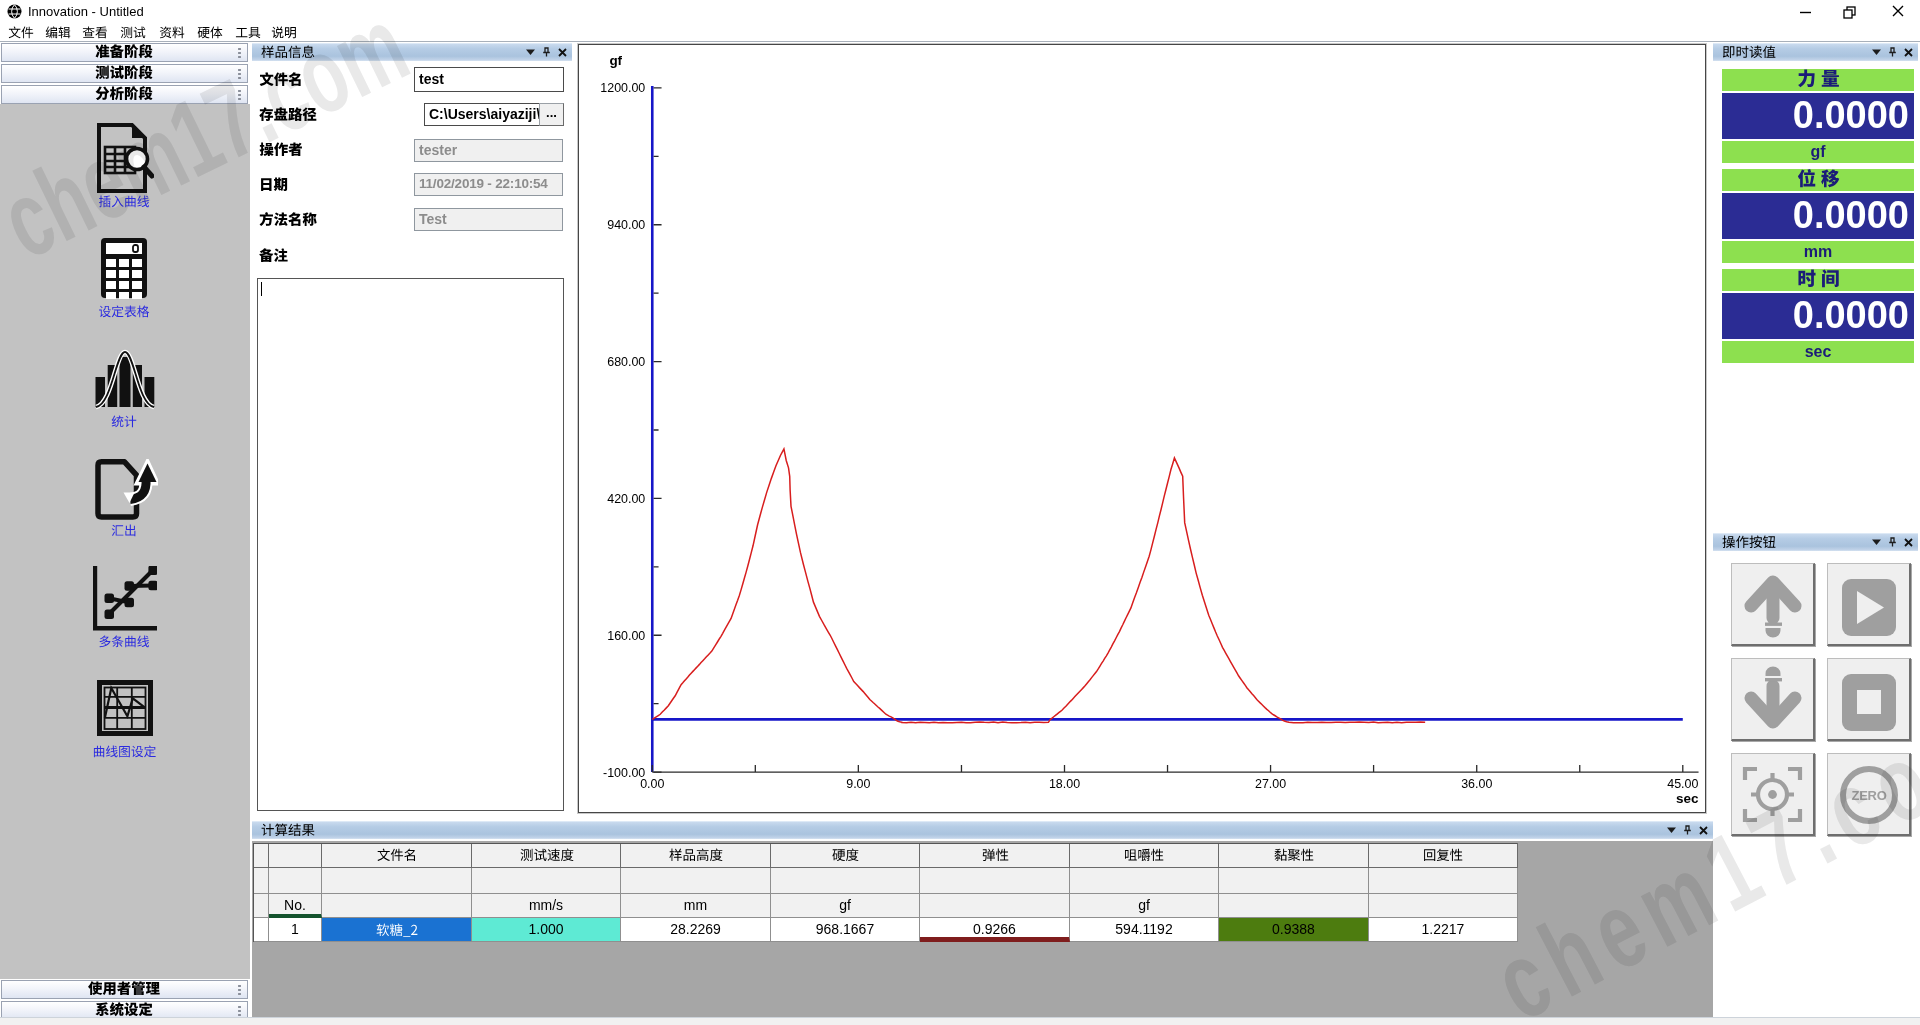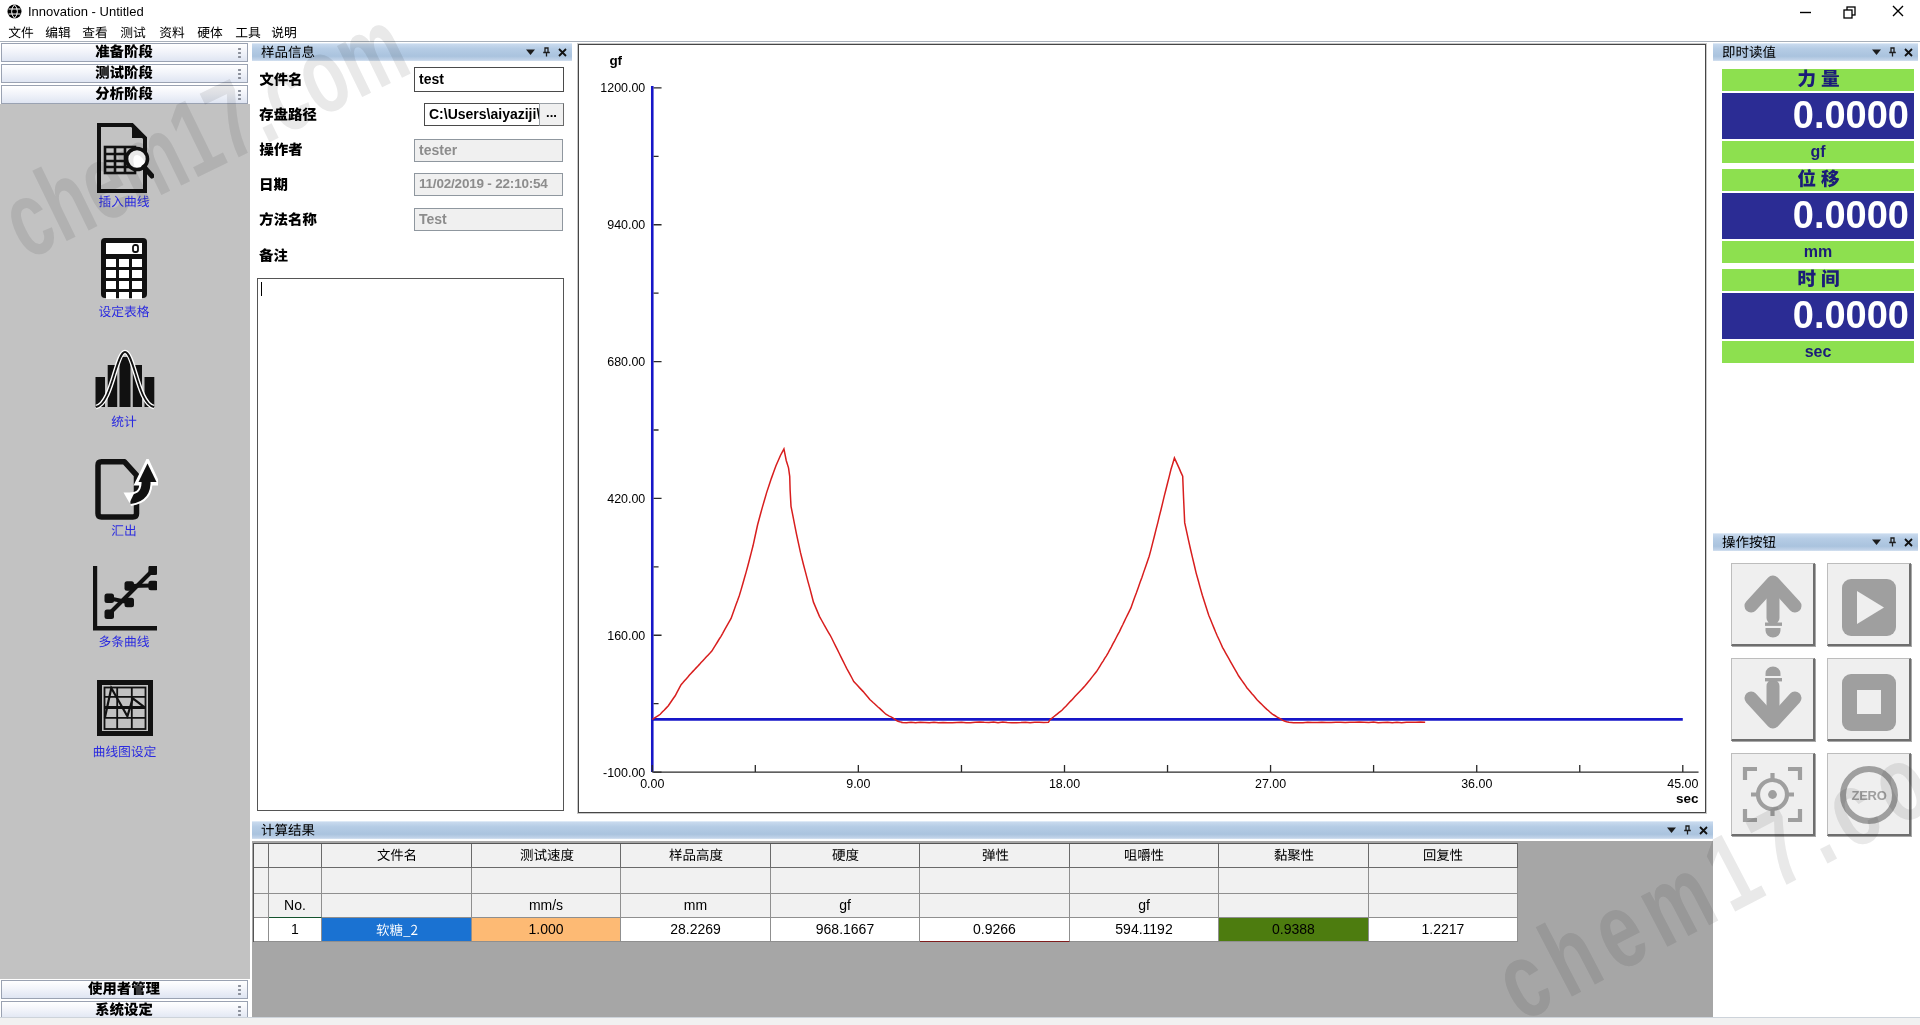--- a/index.html
+++ b/index.html
@@ -360,36 +360,36 @@
     <div class="cell" style="left:269px;top:868px;width:53px;height:26px;background:#f1f1f1;border-right:1px solid #8f8f8f;border-bottom:1px solid #8f8f8f;line-height:25px;"></div>
     <div class="cell" style="left:322px;top:868px;width:150px;height:26px;background:#f1f1f1;border-right:1px solid #8f8f8f;border-bottom:1px solid #8f8f8f;line-height:25px;"></div>
     <div class="cell" style="left:472px;top:868px;width:149px;height:26px;background:#f1f1f1;border-right:1px solid #8f8f8f;border-bottom:1px solid #8f8f8f;line-height:25px;"></div>
     <div class="cell" style="left:621px;top:868px;width:150px;height:26px;background:#f1f1f1;border-right:1px solid #8f8f8f;border-bottom:1px solid #8f8f8f;line-height:25px;"></div>
     <div class="cell" style="left:771px;top:868px;width:149px;height:26px;background:#f1f1f1;border-right:1px solid #8f8f8f;border-bottom:1px solid #8f8f8f;line-height:25px;"></div>
     <div class="cell" style="left:920px;top:868px;width:150px;height:26px;background:#f1f1f1;border-right:1px solid #8f8f8f;border-bottom:1px solid #8f8f8f;line-height:25px;"></div>
     <div class="cell" style="left:1070px;top:868px;width:149px;height:26px;background:#f1f1f1;border-right:1px solid #8f8f8f;border-bottom:1px solid #8f8f8f;line-height:25px;"></div>
     <div class="cell" style="left:1219px;top:868px;width:150px;height:26px;background:#f1f1f1;border-right:1px solid #8f8f8f;border-bottom:1px solid #8f8f8f;line-height:25px;"></div>
     <div class="cell" style="left:1369px;top:868px;width:149px;height:26px;background:#f1f1f1;border-right:1px solid #8f8f8f;border-bottom:1px solid #8f8f8f;line-height:25px;"></div>
     <div class="cell" style="left:254px;top:894px;width:15px;height:24px;background:#f1f1f1;border-right:1px solid #8f8f8f;border-bottom:1px solid #8f8f8f;line-height:23px;"></div>
-    <div class="cell" style="left:269px;top:894px;width:53px;height:24px;background:#f1f1f1;border-right:1px solid #8f8f8f;border-bottom:1px solid #14532d;line-height:23px;font-size:14px;">No.</div>
+    <div class="cell" style="left:269px;top:894px;width:53px;height:24px;background:#f1f1f1;border-right:1px solid #8f8f8f;border-bottom:4px solid #14532d;line-height:23px;font-size:14px;">No.</div>
     <div class="cell" style="left:322px;top:894px;width:150px;height:24px;background:#f1f1f1;border-right:1px solid #8f8f8f;border-bottom:1px solid #8f8f8f;line-height:23px;"></div>
     <div class="cell" style="left:472px;top:894px;width:149px;height:24px;background:#f1f1f1;border-right:1px solid #8f8f8f;border-bottom:1px solid #8f8f8f;line-height:23px;font-size:14px;">mm/s</div>
     <div class="cell" style="left:621px;top:894px;width:150px;height:24px;background:#f1f1f1;border-right:1px solid #8f8f8f;border-bottom:1px solid #8f8f8f;line-height:23px;font-size:14px;">mm</div>
     <div class="cell" style="left:771px;top:894px;width:149px;height:24px;background:#f1f1f1;border-right:1px solid #8f8f8f;border-bottom:1px solid #8f8f8f;line-height:23px;font-size:14px;">gf</div>
     <div class="cell" style="left:920px;top:894px;width:150px;height:24px;background:#f1f1f1;border-right:1px solid #8f8f8f;border-bottom:1px solid #8f8f8f;line-height:23px;"></div>
     <div class="cell" style="left:1070px;top:894px;width:149px;height:24px;background:#f1f1f1;border-right:1px solid #8f8f8f;border-bottom:1px solid #8f8f8f;line-height:23px;font-size:14px;">gf</div>
     <div class="cell" style="left:1219px;top:894px;width:150px;height:24px;background:#f1f1f1;border-right:1px solid #8f8f8f;border-bottom:1px solid #8f8f8f;line-height:23px;"></div>
     <div class="cell" style="left:1369px;top:894px;width:149px;height:24px;background:#f1f1f1;border-right:1px solid #8f8f8f;border-bottom:1px solid #8f8f8f;line-height:23px;"></div>
     <div class="cell" style="left:254px;top:918px;width:15px;height:24px;background:#fff;border-right:1px solid #8f8f8f;border-bottom:1px solid #8f8f8f;line-height:23px;"></div>
     <div class="cell" style="left:269px;top:918px;width:53px;height:24px;background:#fff;border-right:1px solid #8f8f8f;border-bottom:1px solid #8f8f8f;line-height:23px;">1</div>
     <div class="cell" style="left:322px;top:918px;width:150px;height:24px;background:#1a72d2;border-right:1px solid #8f8f8f;border-bottom:1px solid #8f8f8f;line-height:23px;"></div>
-    <div class="cell" style="left:472px;top:918px;width:149px;height:24px;background:#fdba74;border-right:1px solid #8f8f8f;border-bottom:1px solid #8f8f8f;line-height:23px;">1.000</div>
+    <div class="cell" style="left:472px;top:918px;width:149px;height:24px;background:#5eead4;border-right:1px solid #8f8f8f;border-bottom:1px solid #8f8f8f;line-height:23px;">1.000</div>
     <div class="cell" style="left:621px;top:918px;width:150px;height:24px;background:#fff;border-right:1px solid #8f8f8f;border-bottom:1px solid #8f8f8f;line-height:23px;">28.2269</div>
     <div class="cell" style="left:771px;top:918px;width:149px;height:24px;background:#fff;border-right:1px solid #8f8f8f;border-bottom:1px solid #8f8f8f;line-height:23px;">968.1667</div>
-    <div class="cell" style="left:920px;top:918px;width:150px;height:24px;background:#fff;border-right:1px solid #8f8f8f;border-bottom:1px solid #7f1d1d;line-height:23px;">0.9266</div>
+    <div class="cell" style="left:920px;top:918px;width:150px;height:24px;background:#fff;border-right:1px solid #8f8f8f;border-bottom:5px solid #7f1d1d;line-height:23px;">0.9266</div>
     <div class="cell" style="left:1070px;top:918px;width:149px;height:24px;background:#fff;border-right:1px solid #8f8f8f;border-bottom:1px solid #8f8f8f;line-height:23px;">594.1192</div>
     <div class="cell" style="left:1219px;top:918px;width:150px;height:24px;background:#4d7c0f;border-right:1px solid #8f8f8f;border-bottom:1px solid #8f8f8f;line-height:23px;">0.9388</div>
     <div class="cell" style="left:1369px;top:918px;width:149px;height:24px;background:#fff;border-right:1px solid #8f8f8f;border-bottom:1px solid #8f8f8f;line-height:23px;">1.2217</div>
     <svg style="position:absolute;left:376.8px;top:848.0px;" width="40" height="16" viewBox="0 0 40.5 15.9">
       <path d="M5.7 0.8C6.1 1.4 6.5 2.3 6.7 2.9L7.8 2.5C7.6 2.0 7.2 1.1 6.8 0.4ZM0.7 2.9V3.9H2.8C3.6 6.0 4.6 7.7 6.0 9.2C4.5 10.4 2.7 11.3 0.5 12.0C0.7 12.2 1.0 12.7 1.1 12.9C3.4 12.2 5.3 11.2 6.8 9.9C8.3 11.3 10.1 12.3 12.4 12.9C12.5 12.6 12.8 12.2 13.1 11.9C10.9 11.4 9.1 10.4 7.6 9.2C8.9 7.8 10.0 6.0 10.7 3.9H12.9V2.9ZM6.8 8.5C5.5 7.2 4.5 5.6 3.8 3.9H9.6C8.9 5.7 8.0 7.2 6.8 8.5Z M17.8 7.3V8.3H21.7V13.0H22.7V8.3H26.4V7.3H22.7V4.3H25.8V3.3H22.7V0.7H21.7V3.3H19.8C20.0 2.7 20.2 2.1 20.3 1.4L19.3 1.2C19.0 3.0 18.5 4.7 17.7 5.8C17.9 6.0 18.3 6.2 18.5 6.4C18.9 5.8 19.2 5.1 19.5 4.3H21.7V7.3ZM17.1 0.6C16.4 2.6 15.2 4.7 13.9 6.0C14.1 6.2 14.4 6.7 14.5 7.0C14.9 6.5 15.3 6.0 15.8 5.4V12.9H16.7V3.8C17.2 2.9 17.7 1.9 18.1 0.9Z M30.6 4.7C31.2 5.2 32.0 5.9 32.6 6.4C31.1 7.2 29.3 7.8 27.6 8.2C27.8 8.4 28.1 8.9 28.2 9.1C28.9 9.0 29.7 8.7 30.4 8.5V12.9H31.4V12.2H37.4V12.9H38.5V7.3H33.1C35.3 6.1 37.3 4.4 38.4 2.3L37.7 1.8L37.5 1.9H32.8C33.1 1.5 33.4 1.1 33.6 0.7L32.5 0.5C31.7 1.8 30.1 3.3 27.9 4.3C28.2 4.5 28.5 4.9 28.6 5.1C29.9 4.5 31.0 3.7 31.9 2.8H36.9C36.1 4.0 34.9 5.0 33.6 5.9C32.9 5.3 32.0 4.6 31.3 4.2ZM37.4 11.3H31.4V8.2H37.4Z" fill="#000"></path>
     </svg>
     <svg style="position:absolute;left:519.5px;top:848.0px;" width="54" height="16" viewBox="0 0 54.0 15.9">
       <path d="M6.6 10.6C7.2 11.3 8.0 12.3 8.4 12.9L9.1 12.4C8.7 11.8 7.9 10.9 7.2 10.2ZM4.2 1.3V9.8H5.0V2.1H7.9V9.8H8.8V1.3ZM11.7 0.7V11.8C11.7 12.0 11.6 12.1 11.4 12.1C11.2 12.1 10.6 12.1 9.9 12.1C10.0 12.3 10.2 12.7 10.2 12.9C11.1 12.9 11.7 12.9 12.1 12.7C12.4 12.6 12.5 12.3 12.5 11.8V0.7ZM9.9 1.8V9.8H10.7V1.8ZM6.0 3.1V7.8C6.0 9.5 5.8 11.2 3.5 12.3C3.6 12.4 3.9 12.8 4.0 12.9C6.4 11.7 6.8 9.7 6.8 7.9V3.1ZM1.1 1.4C1.8 1.8 2.8 2.5 3.3 2.9L3.9 2.1C3.4 1.7 2.4 1.1 1.7 0.7ZM0.5 5.0C1.3 5.5 2.2 6.1 2.7 6.5L3.3 5.7C2.8 5.3 1.8 4.7 1.1 4.3ZM0.8 12.2 1.7 12.8C2.3 11.5 2.9 9.9 3.4 8.5L2.6 7.9C2.1 9.5 1.3 11.2 0.8 12.2Z M15.1 1.4C15.8 2.0 16.7 2.9 17.1 3.4L17.8 2.7C17.4 2.2 16.5 1.4 15.8 0.8ZM24.0 1.1C24.6 1.7 25.2 2.6 25.4 3.1L26.2 2.6C25.9 2.1 25.3 1.3 24.7 0.7ZM14.2 4.8V5.8H16.1V10.6C16.1 11.2 15.6 11.6 15.4 11.7C15.6 11.9 15.8 12.4 15.9 12.6C16.1 12.4 16.5 12.1 18.8 10.6C18.7 10.4 18.6 10.0 18.5 9.7L17.0 10.7V4.8ZM22.6 0.6 22.6 3.3H18.2V4.3H22.7C22.9 9.4 23.6 12.9 25.2 12.9C25.7 12.9 26.3 12.4 26.6 10.1C26.4 10.0 25.9 9.7 25.7 9.5C25.7 10.8 25.5 11.6 25.3 11.6C24.4 11.6 23.9 8.5 23.7 4.3H26.4V3.3H23.6C23.6 2.5 23.6 1.6 23.6 0.6ZM18.4 11.1 18.6 12.0C19.8 11.7 21.2 11.2 22.7 10.8L22.5 9.9L21.0 10.4V7.2H22.2V6.3H18.6V7.2H20.0V10.6Z M27.9 1.6C28.7 2.3 29.6 3.3 30.0 4.0L30.8 3.3C30.4 2.7 29.4 1.8 28.7 1.1ZM30.6 5.4H27.6V6.3H29.6V10.5C29.0 10.7 28.3 11.3 27.6 12.0L28.2 12.9C28.9 12.0 29.6 11.3 30.1 11.3C30.4 11.3 30.8 11.7 31.4 12.0C32.4 12.6 33.5 12.7 35.1 12.7C36.4 12.7 38.7 12.6 39.7 12.6C39.7 12.3 39.9 11.8 40.0 11.6C38.7 11.7 36.7 11.8 35.1 11.8C33.7 11.8 32.5 11.7 31.6 11.2C31.2 10.9 30.9 10.7 30.6 10.6ZM32.8 4.8H34.9V6.5H32.8ZM35.9 4.8H38.2V6.5H35.9ZM34.9 0.6V1.9H31.3V2.8H34.9V3.9H31.8V7.3H34.5C33.7 8.4 32.4 9.5 31.1 10.1C31.3 10.2 31.6 10.6 31.8 10.8C32.9 10.2 34.1 9.2 34.9 8.1V11.2H35.9V8.1C37.0 8.9 38.2 9.9 38.9 10.6L39.5 9.9C38.8 9.2 37.4 8.1 36.2 7.3H39.1V3.9H35.9V2.8H39.8V1.9H35.9V0.6Z M45.7 3.2V4.4H43.5V5.2H45.7V7.4H51.0V5.2H53.1V4.4H51.0V3.2H50.0V4.4H46.7V3.2ZM50.0 5.2V6.6H46.7V5.2ZM50.7 9.1C50.1 9.8 49.3 10.4 48.3 10.8C47.4 10.4 46.6 9.8 46.0 9.1ZM43.7 8.3V9.1H45.5L45.0 9.3C45.6 10.1 46.3 10.7 47.2 11.2C45.9 11.7 44.5 11.9 43.1 12.0C43.2 12.2 43.4 12.6 43.5 12.9C45.2 12.7 46.8 12.4 48.3 11.8C49.6 12.4 51.2 12.8 52.9 13.0C53.0 12.7 53.3 12.3 53.5 12.1C52.0 11.9 50.6 11.7 49.4 11.3C50.6 10.6 51.6 9.8 52.2 8.6L51.6 8.3L51.4 8.3ZM46.9 0.7C47.1 1.1 47.3 1.5 47.4 1.9H42.2V5.6C42.2 7.6 42.1 10.5 41.0 12.5C41.3 12.6 41.7 12.8 41.9 13.0C43.0 10.8 43.2 7.7 43.2 5.5V2.8H53.3V1.9H48.6C48.4 1.4 48.1 0.9 47.9 0.5Z" fill="#000"></path>
     </svg>
     <svg style="position:absolute;left:669.0px;top:848.0px;" width="54" height="16" viewBox="0 0 54.0 15.9">

